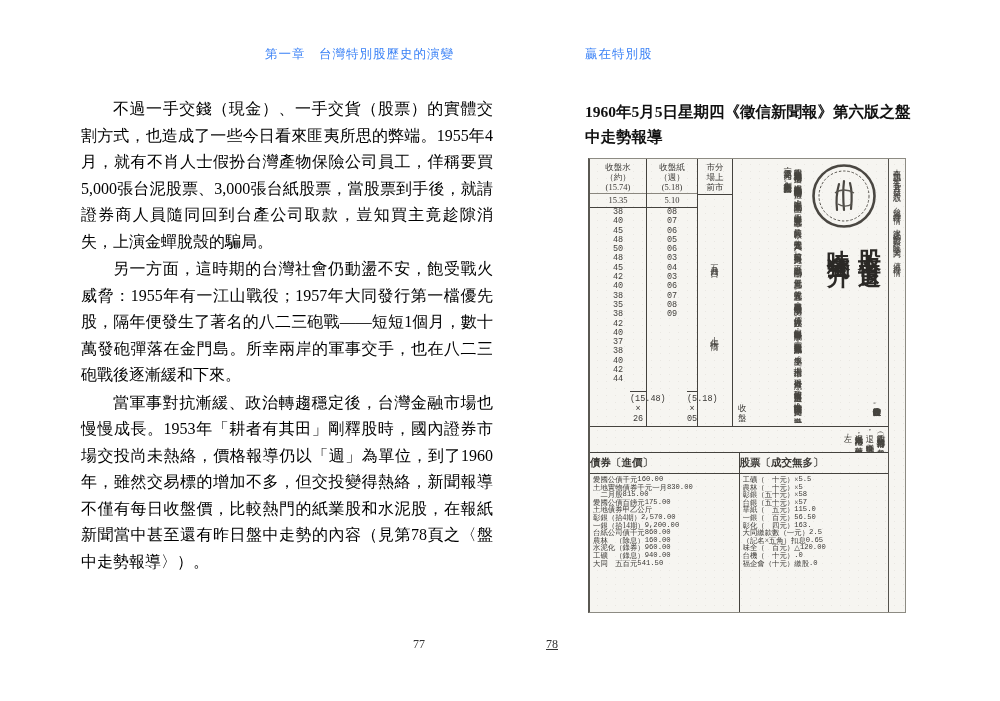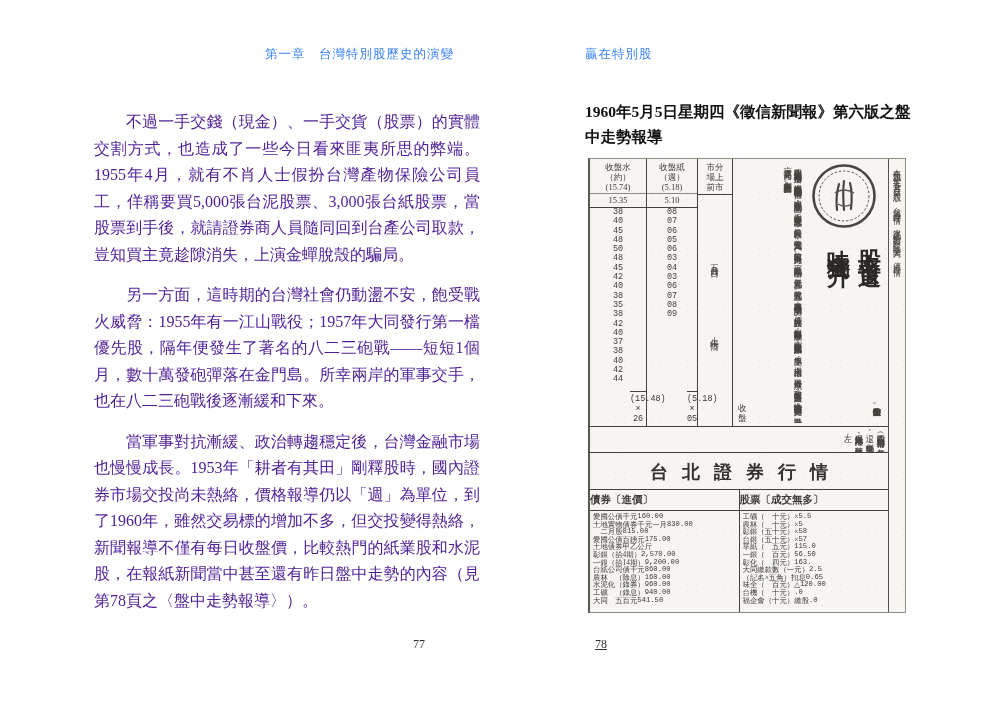--- a/index.html
+++ b/index.html
@@ -7,26 +7,26 @@
     width:1000px;height:701px;position:relative;background:#ffffff;
     font-family:"Liberation Serif","DejaVu Serif",serif;color:#1b1b1b;
     overflow:hidden;
   }
   
   .running-head{position:absolute;top:46px;font-size:12.5px;letter-spacing:1px;color:#3b82f6;}
   .running-head.left{left:80px;width:420px;text-align:right;padding-right:46px;box-sizing:border-box;}
   .running-head.right{left:585px;}
   .body-text{position:absolute;left:80px;top:95px;width:414px;}
   .body-text p{
-    margin:14px;font-size:16px;line-height:26.5px;text-align:justify;
-    text-indent:2em;color:#4c1d95;
+    margin:1px;font-size:16px;line-height:26.5px;text-align:justify;
+    text-indent:2em;color:#000000;
   }
   .page-number{position:absolute;top:637px;font-size:12px;color:#333;}
   .page-number.pn-left{left:413px;}
-  .page-number.pn-right{left:595px;text-decoration:underline;}
+  .page-number.pn-right{left:546px;text-decoration:underline;}
   .caption{
     position:absolute;left:585px;top:99px;width:338px;
     font-size:15.5px;font-weight:bold;line-height:25px;color:#111;
   }
   
   .clip{
     position:absolute;left:588px;top:158px;width:318px;height:455px;
     box-sizing:border-box;display:flex;
     background-color:#f6f5f1;
     background-image:
@@ -210,21 +210,20 @@
           <span>股市普退，</span><br>
           <span>味全獨升</span>
         </div>
         <div class="mid-text2">公會昨發表收盤行情如左表。</div>
       </div>
     </div>
 
     <div class="np-band">昨（四）日台北市證券行情，各股普遍回退，僅味全獨升，成交以水泥台紙最為活躍，茲誌盤中走勢如左：</div>
 
     <div class="quotes">
-      <div class="q-title">台北證券行情</div>
       <div class="q-heads">
         <div class="q-head bonds">債券〔進價〕</div>
         <div class="q-head stocks">股票〔成交無多〕</div>
       </div>
       <div class="q-body">
         <div class="q-col bonds">
 
             <div class="q-row">
               <span>愛國公債千元</span>
               <span class="q-price">160.00</span>

